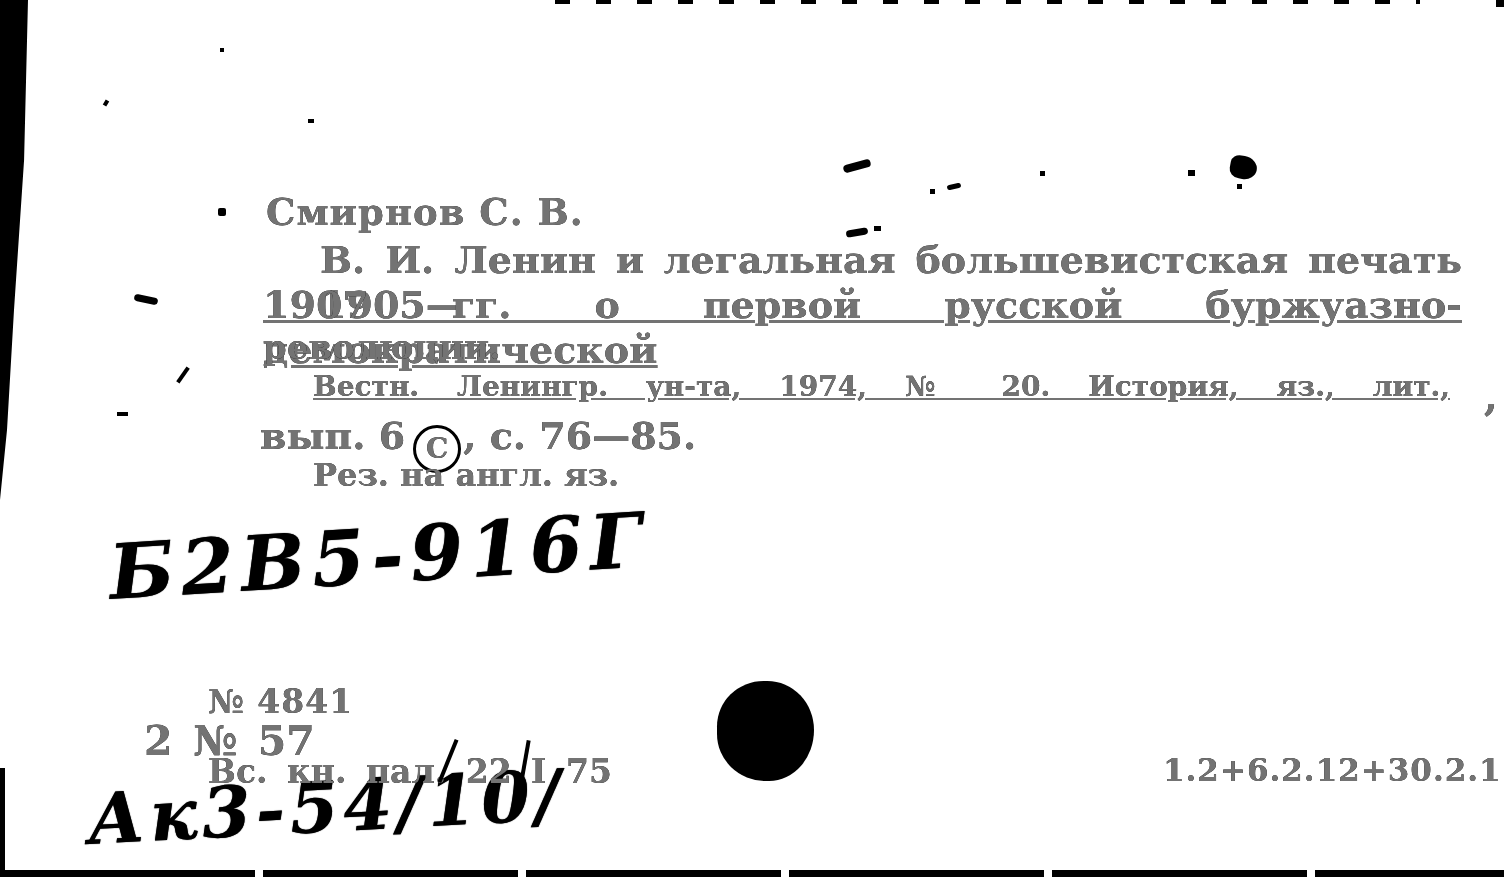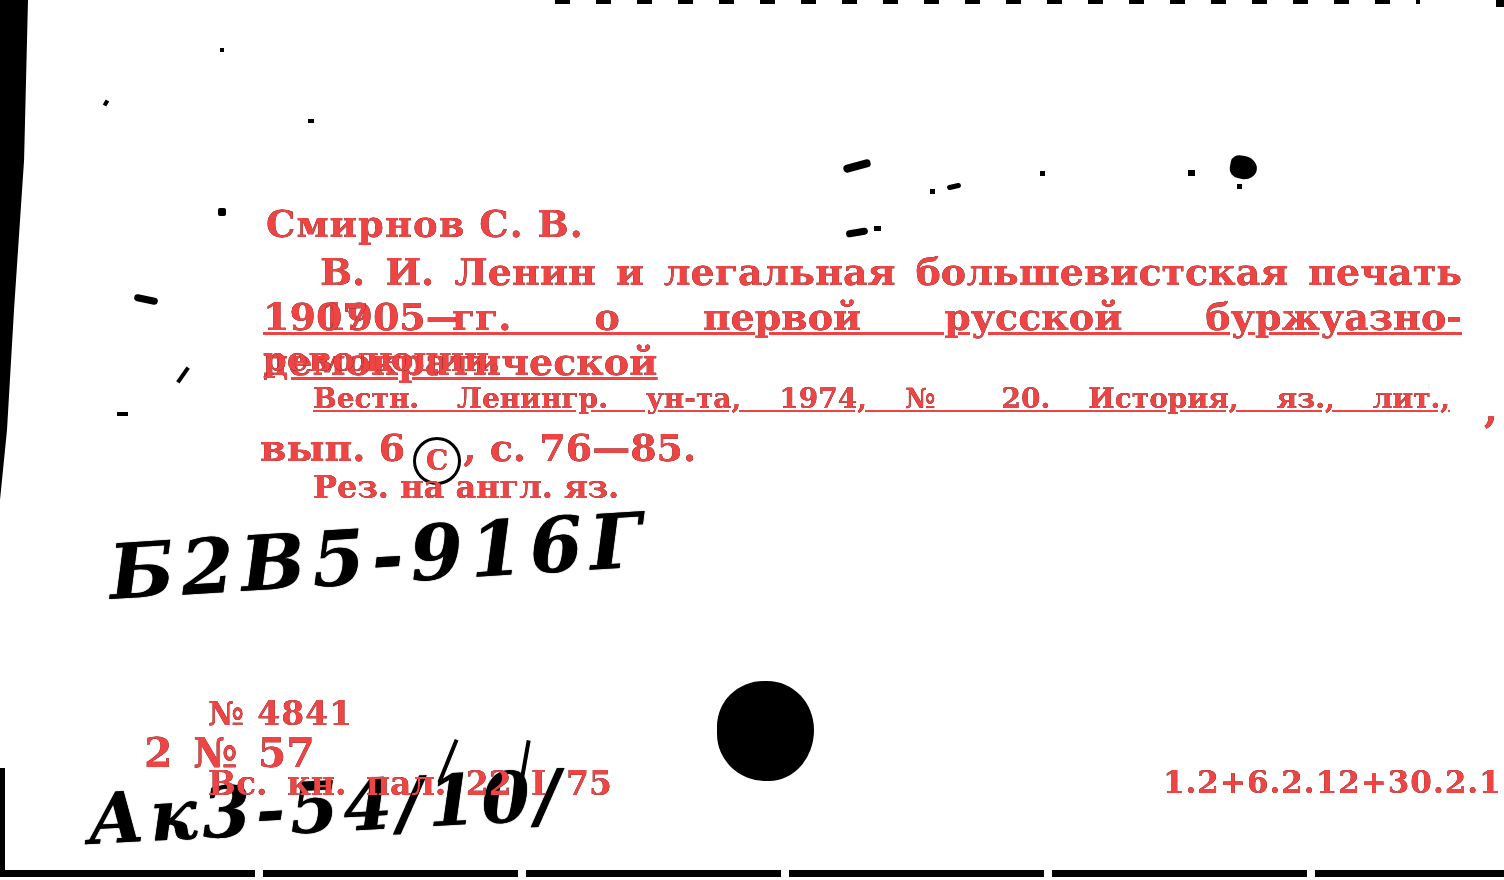--- a/index.html
+++ b/index.html
@@ -7,24 +7,23 @@
     width: 1504px; height: 880px;
     background: #ffffff;
     overflow: hidden;
     font-family: "DejaVu Serif", "Liberation Serif", serif;
     color: #000;
   }
   .abs { position: absolute; }
   
   .print {
     font-weight: 700;
-    color: #ef4444;
+    color: #737373;
     text-shadow: 0 0 0.5px #000;
     white-space: nowrap;
-    margin-top: 12px;
   }
   .jline {
     white-space: normal;
     text-align: justify;
     text-align-last: justify;
   }
   #author-line   { left: 266px; top: 190px; font-size: 37px; letter-spacing: 1px; }
   #title-line-1  { left: 320px; top: 237px; width: 1142px; font-size: 38px; }
   #title-line-2  { left: 263px; top: 282px; width: 1199px; font-size: 38px; text-decoration: underline; }
   #title-line-3  { left: 263px; top: 327px; font-size: 34px; }

